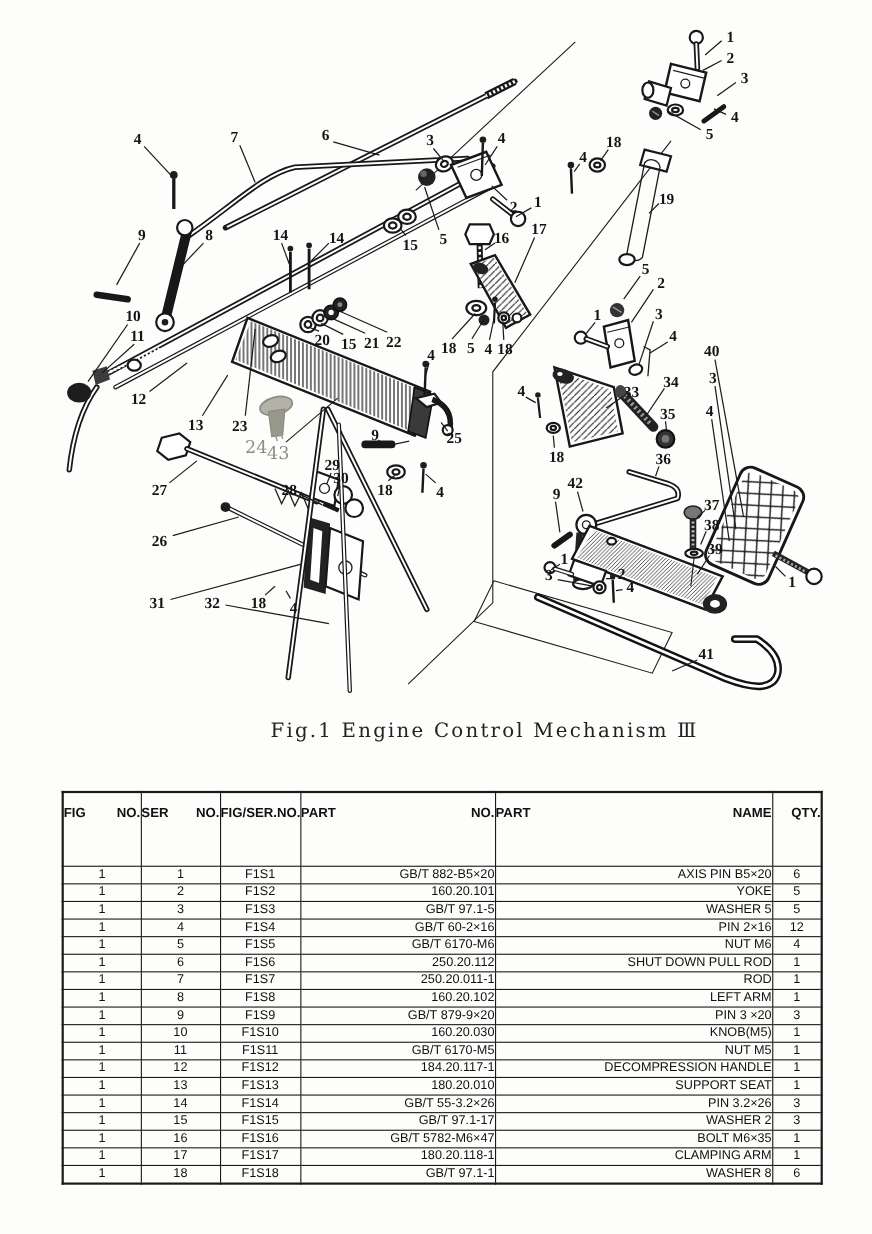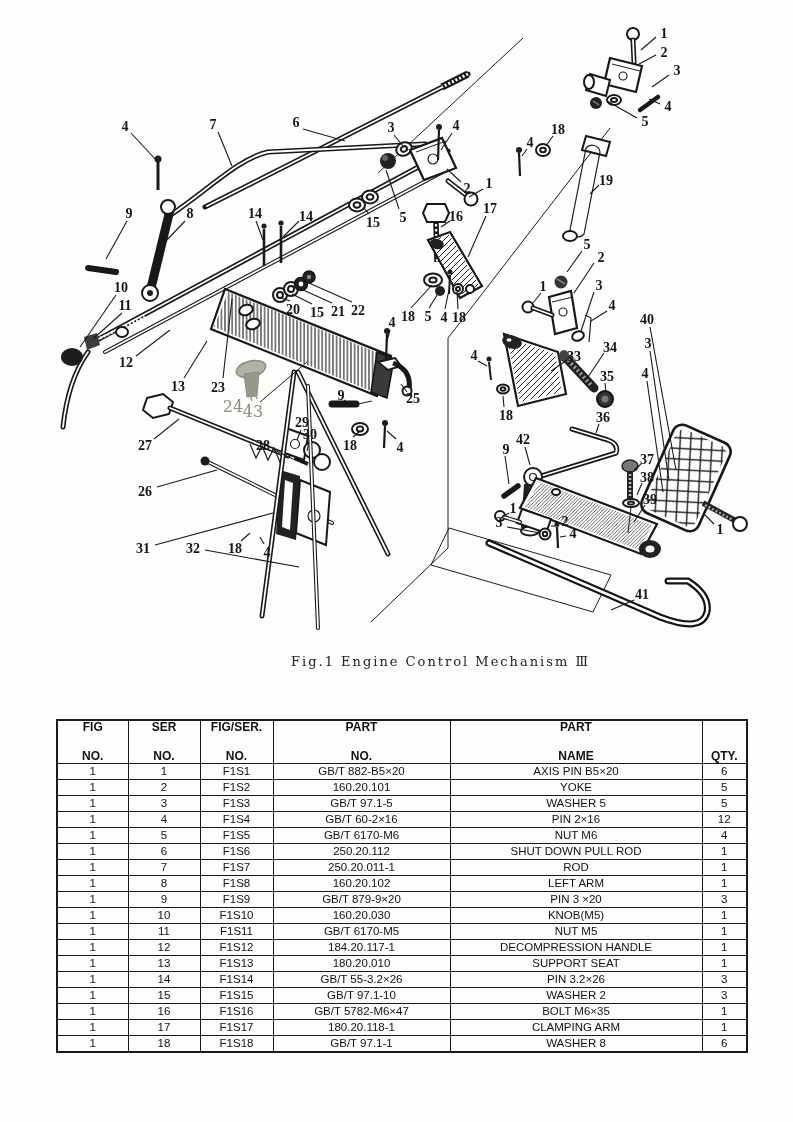--- a/index.html
+++ b/index.html
@@ -13,32 +13,32 @@
   .o{fill:#fff;stroke:#181818;stroke-width:2}
   .o2{fill:#fff;stroke:#181818;stroke-width:2.2}
   .blk{fill:#1d1d1d;stroke:none}
   .thin{stroke:#1d1d1d;stroke-width:1.2;fill:none}
   .thn{stroke:#1d1d1d;stroke-width:1;fill:none}
   .leader{stroke:#1a1a1a;stroke-width:1.1}
   .callout{font:bold 14px "Liberation Serif",serif;fill:#141414;text-anchor:middle}
   .callout.grey{font:16px "DejaVu Serif",serif;font-weight:400;fill:#8d8d82}
   
   .caption{position:absolute;top:654px;left:0;width:100%;text-align:center;text-indent:88px;
-           font-family:"DejaVu Serif",serif;font-size:13px;letter-spacing:2px;color:#222;}
+           font-family:"DejaVu Serif",serif;font-size:18px;letter-spacing:2px;color:#222;}
   
   table.parts{position:absolute;left:56px;top:719px;width:690px;border-collapse:collapse;
               table-layout:fixed;border:2.4px solid #1a1a1a;font-size:11.5px;color:#111;}
   table.parts th,table.parts td{border:1.5px solid #1a1a1a;padding:0;height:15px;line-height:15px;
               white-space:nowrap;overflow:hidden;}
   table.parts th{font-size:12px;font-weight:bold;vertical-align:middle;}
-  .hcell{display:flex;flex-direction:column;justify-content:space-between;height:42px;padding:0 0;}
+  .hcell{display:flex;flex-direction:row;justify-content:space-between;height:42px;padding:12px 0;}
   .hcell.single{justify-content:flex-end}
   .hcell div{line-height:13px}
   td.c0,td.c1,td.c2,td.c5{text-align:center}
-  td.c3,td.c4{text-align:center;padding-left:7px}
+  td.c3,td.c4{text-align:right;padding-left:7px}
 </style>
 </head>
 <body>
 
 <div class="page">
 
 <svg class="diagram" width="793" height="652" viewBox="0 0 793 652">
   <defs>
     <pattern id="vh" width="3.6" height="6" patternUnits="userSpaceOnUse">
       <line x1="1.8" y1="0" x2="1.8" y2="6" stroke="#1d1d1d" stroke-width="1.1"></line>
@@ -678,21 +678,21 @@
           <td class="c1">14</td>
           <td class="c2">F1S14</td>
           <td class="c3">GB/T 55-3.2×26</td>
           <td class="c4">PIN 3.2×26</td>
           <td class="c5">3</td>
         </tr>
         <tr>
           <td class="c0">1</td>
           <td class="c1">15</td>
           <td class="c2">F1S15</td>
-          <td class="c3">GB/T 97.1-10</td>
+          <td class="c3">GB/T 97.1-17</td>
           <td class="c4">WASHER 2</td>
           <td class="c5">3</td>
         </tr>
         <tr>
           <td class="c0">1</td>
           <td class="c1">16</td>
           <td class="c2">F1S16</td>
           <td class="c3">GB/T 5782-M6×47</td>
           <td class="c4">BOLT M6×35</td>
           <td class="c5">1</td>

